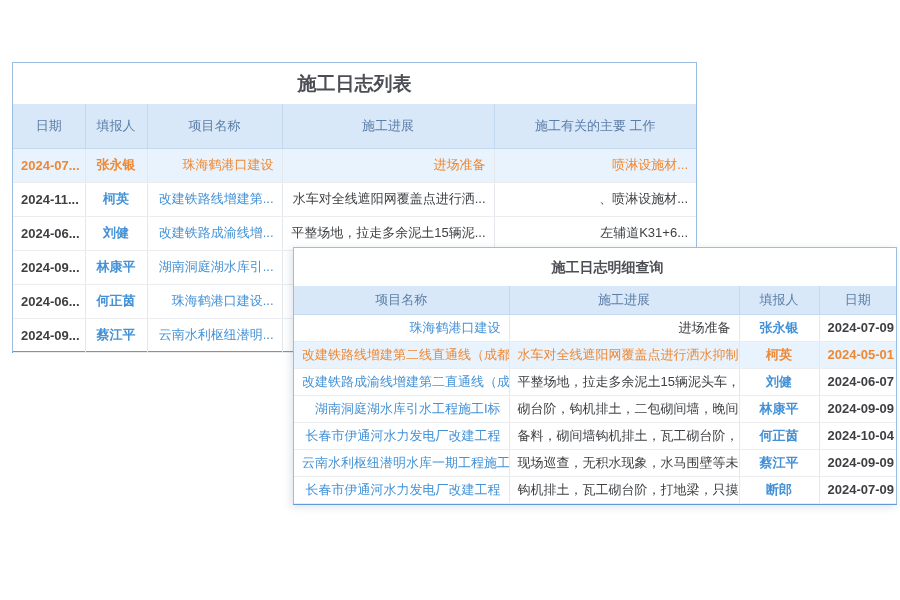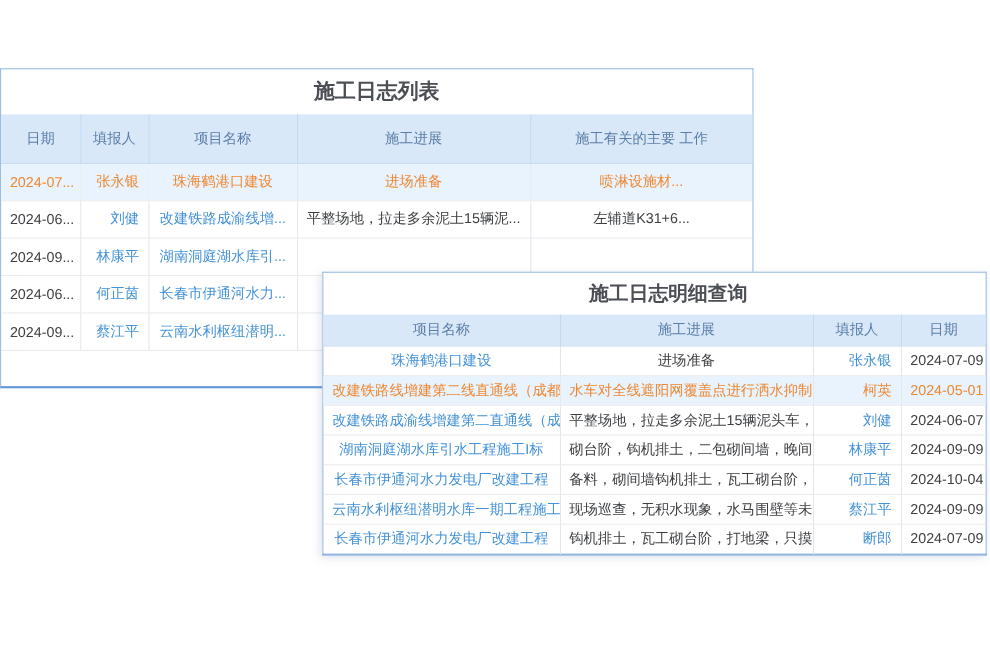--- a/index.html
+++ b/index.html
@@ -6,30 +6,30 @@
   body{
     width:900px;height:600px;position:relative;overflow:hidden;
     background:#ffffff;
     font-family:"Liberation Sans","DejaVu Sans",sans-serif;
   }
   .panel{
     position:absolute;background:#ffffff;
     border:1px solid #9cbde2;border-bottom:2px solid #6499d9;
     box-sizing:border-box;
   }
-  #list-panel{left:0;top:62px;width:685px;height:291px;}
+  #list-panel{left:12px;top:62px;width:685px;height:291px;}
   #detail-panel{
     left:293px;top:247px;width:604px;height:258px;
     box-shadow:-2px 2px 8px rgba(120,145,175,.25);
   }
   .panel-title{
     text-align:center;font-weight:bold;color:#4b4e54;margin:0;
   }
   #list-panel .panel-title{font-size:19px;line-height:41px;height:41px;}
-  #detail-panel .panel-title{font-size:18px;line-height:38px;height:38px;margin-left:25px;}
+  #detail-panel .panel-title{font-size:14px;line-height:38px;height:38px;margin-left:25px;}
   table{border-collapse:collapse;table-layout:fixed;width:100%;}
   th{
     background:#d8e8f8;color:#5b7ea8;font-weight:normal;font-size:13px;
     border-right:1px solid #c3d9ef;border-bottom:1px solid #c3d9ef;
     padding:2px 4px;box-sizing:border-box;text-align:center;
   }
   th:last-child{border-right:none;}
   td{
     font-size:13px;color:#3d3f42;
     border-right:1px solid #e4e8ed;border-bottom:1px solid #eaecef;
@@ -37,21 +37,21 @@
     white-space:nowrap;overflow:hidden;
   }
   td:last-child{border-right:none;}
   #list-panel th{height:44px;}
   #list-panel td{height:34px;}
   #detail-panel th{height:28px;}
   #detail-panel td{height:27px;}
   td.link{color:#4391d6;cursor:pointer;}
   tr.hl td{background:#e9f3fd;color:#ee8833;}
   tr.hl td.link{color:#ee8833;}
-  td.al{text-align:center;} td.ac{text-align:right;}
+  td.al{text-align:right;} td.ac{text-align:center;font-weight:bold;}
 </style>
 </head>
 <body>
 
 <section class="panel" id="list-panel">
   <h1 class="panel-title">施工日志列表</h1>
   <table>
     <colgroup>
         <col style="width:72px">
         <col style="width:62px">
@@ -71,37 +71,44 @@
       </thead>
     <tbody>
         <tr class="hl">
           <td class="ac">2024-07...</td>
           <td class="link ac">张永银</td>
           <td class="link al">珠海鹤港口建设</td>
           <td class="al">进场准备</td>
           <td class="al">喷淋设施材...</td>
         </tr>
         <tr>
+          <td class="ac">2024-11...</td>
+          <td class="link ac">柯英</td>
+          <td class="link al">改建铁路线增建第...</td>
+          <td class="al">水车对全线遮阳网覆盖点进行洒...</td>
+          <td class="al">、喷淋设施材...</td>
+        </tr>
+        <tr>
           <td class="ac">2024-06...</td>
           <td class="link ac">刘健</td>
           <td class="link al">改建铁路成渝线增...</td>
           <td class="al">平整场地，拉走多余泥土15辆泥...</td>
           <td class="al">左辅道K31+6...</td>
         </tr>
         <tr>
           <td class="ac">2024-09...</td>
           <td class="link ac">林康平</td>
           <td class="link al">湖南洞庭湖水库引...</td>
           <td class="al"></td>
           <td class="al"></td>
         </tr>
         <tr>
           <td class="ac">2024-06...</td>
           <td class="link ac">何正茵</td>
-          <td class="link al">长春市伊通河水力...</td>
+          <td class="link al">珠海鹤港口建设...</td>
           <td class="al"></td>
           <td class="al"></td>
         </tr>
         <tr>
           <td class="ac">2024-09...</td>
           <td class="link ac">蔡江平</td>
           <td class="link al">云南水利枢纽潜明...</td>
           <td class="al"></td>
           <td class="al"></td>
         </tr>

